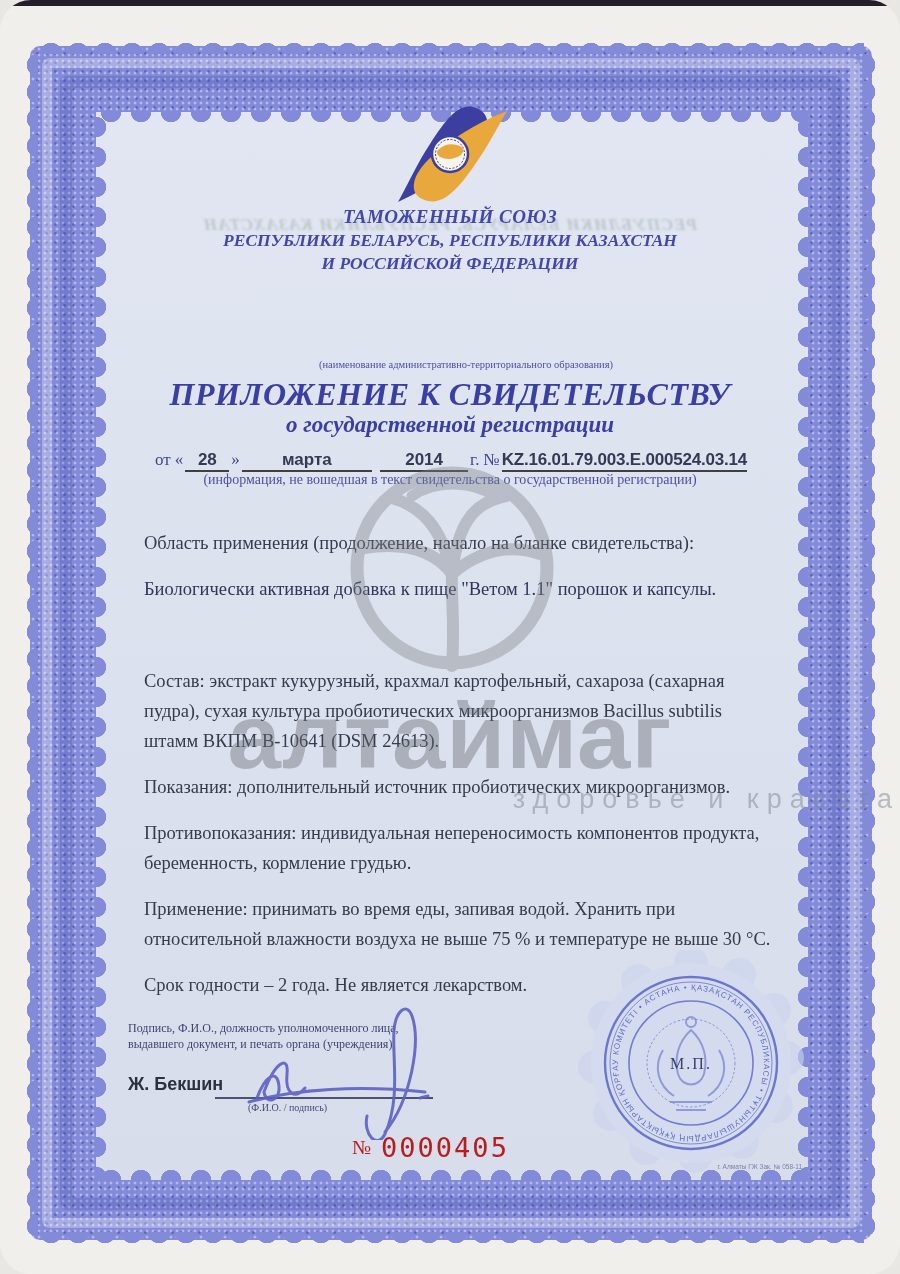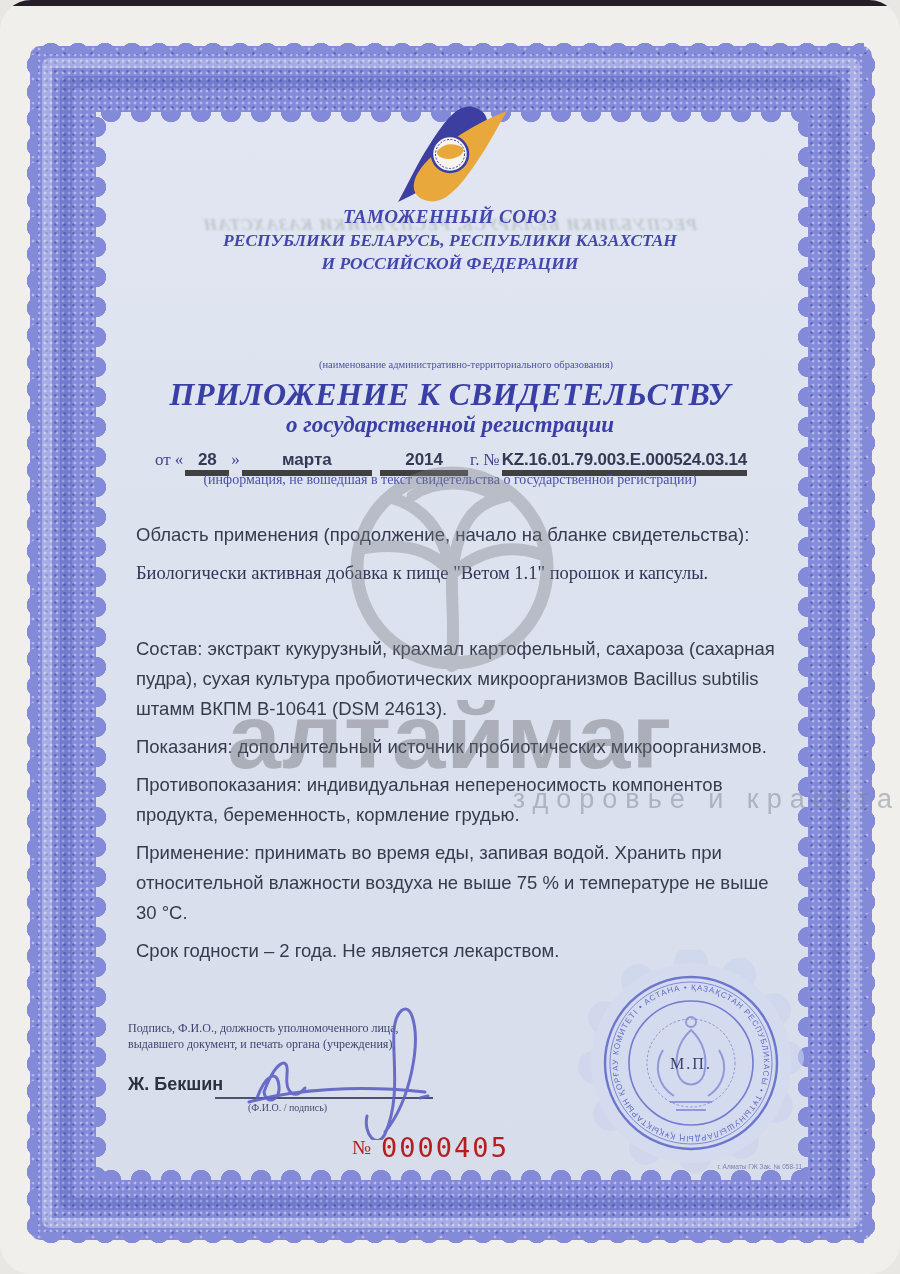--- a/index.html
+++ b/index.html
@@ -65,30 +65,30 @@
   .title{left:0;right:0;top:376px;text-align:center;color:#3a3fa5;
     font:bold italic 32px "Liberation Serif",serif;letter-spacing:.5px;z-index:3;}
   .subtitle{left:0;right:0;top:412px;text-align:center;color:#3a3fa5;
     font:bold italic 23px "Liberation Serif",serif;z-index:3;}
 
   
   .dateline{left:0;right:0;top:450px;text-align:center;z-index:3;white-space:nowrap;
     font:17px "Liberation Serif",serif;color:#3f4494;}
   .dateline .lbl{padding:0 2px;}
   .dl-val{font-family:"Liberation Sans",sans-serif;font-weight:bold;color:#343a54;
-    border-bottom:6px solid #404040;display:inline-block;text-align:center;}
+    border-bottom:2px solid #404040;display:inline-block;text-align:center;}
   .dl-day{min-width:44px;}
   .dl-month{min-width:130px;}
   .dl-year{min-width:88px;}
   .dl-number{letter-spacing:-.2px;}
 
   
   .bodyblock{left:128px;top:512px;width:666px;z-index:3;
     font-family:"Liberation Sans",sans-serif;font-size:18.5px;line-height:30px;color:#363b4d;}
-  .bodyblock p{margin:8px;}
+  .bodyblock p{margin:16px;font-family:Liberation Serif, serif;}
   .serif-line{font-family:"Liberation Serif",serif;color:#303657;}
   .gap{height:30px;}
 
   
   .wm{z-index:7;pointer-events:none;}
   .wm-emblem{left:342px;top:458px;}
   .wm-brand{left:0;right:0;top:682px;text-align:center;
     font:bold 96px "Liberation Sans",sans-serif;color:rgba(105,108,114,.42);
     letter-spacing:1px;transform:scaleY(.95);}
   .wm-tagline{left:0;right:0;top:784px;text-align:right;

